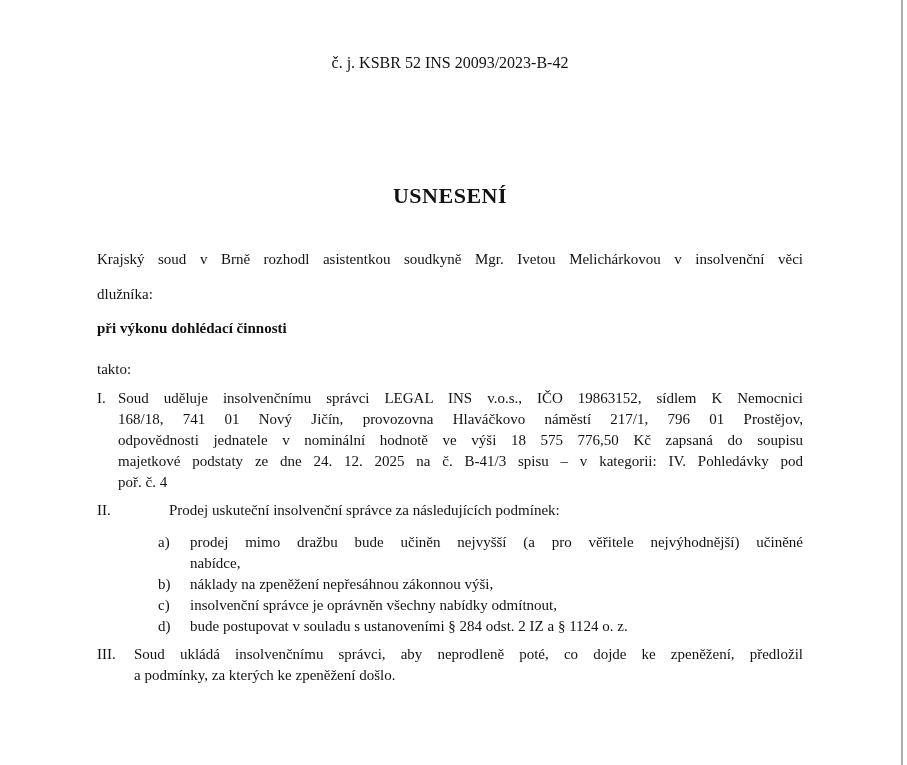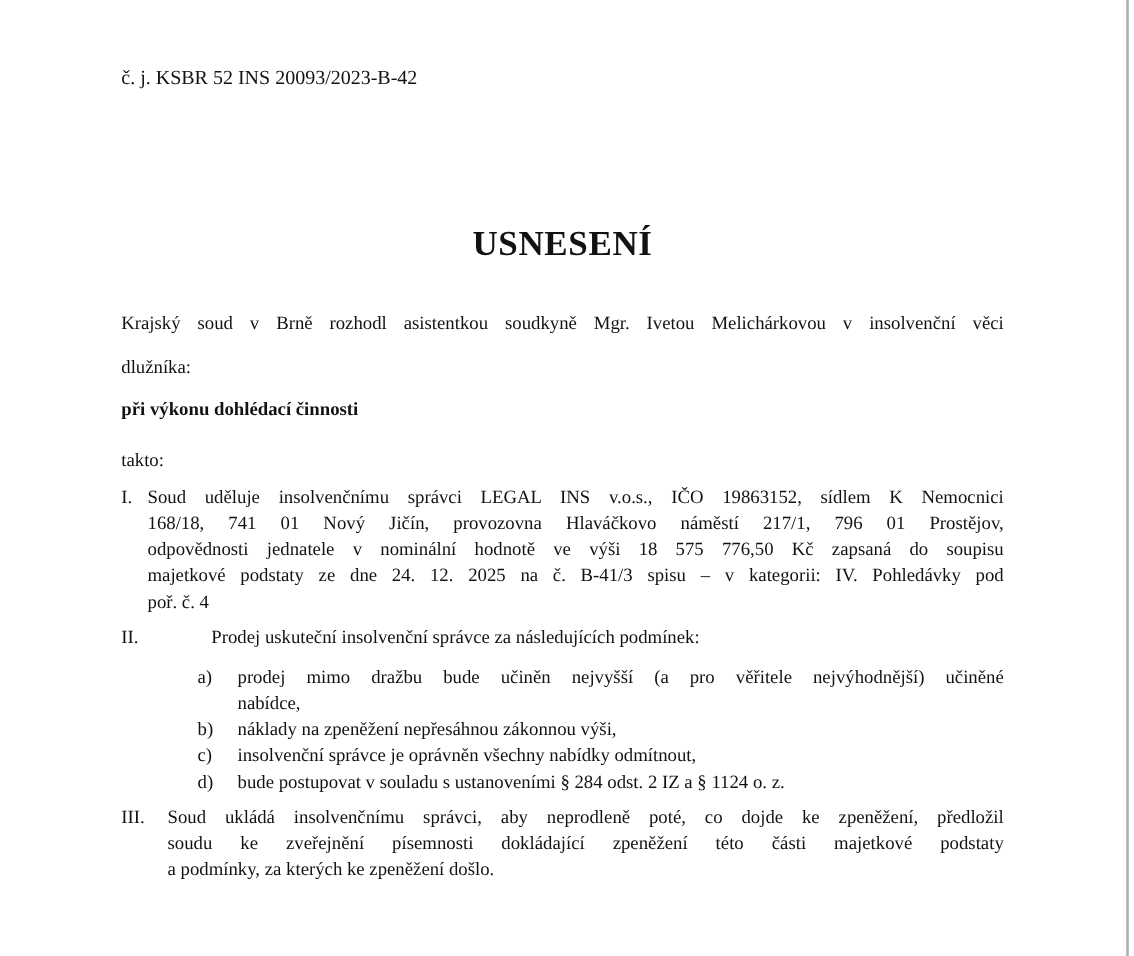--- a/index.html
+++ b/index.html
@@ -17,28 +17,28 @@
     position:absolute; left:901px; top:0;
     width:2px; height:765px;
     background:#adadad;
   }
   .content {
     position:absolute; left:97px; top:0;
     width:706px;
   }
   .caseno {
     padding-top:52px;
-    text-align:left;
+    text-align:center;
     font-size:16px;
   }
   .title {
     margin-top:104px;
     text-align:center;
     font-weight:bold;
-    font-size:28px; line-height:38px;
+    font-size:22px; line-height:38px;
     letter-spacing:0.5px;
   }
   .intro { margin-top:34px; }
   .jl { text-align:justify; text-align-last:justify; }
   .debtor { margin-top:14px; display:flex; }
   .debtor-label { width:108px; }
   .debtor-val b { font-weight:bold; }
   .supervision { margin-top:13px; font-weight:bold; }
   .takto { margin-top:20px; font-weight:normal; }
   .section { display:flex; }
@@ -119,19 +119,18 @@
         <div class="cond-text">
           <div>bude postupovat v souladu s ustanoveními § 284 odst. 2 IZ a § 1124 o. z.</div>
         </div>
       </div>
     </div>
 
     <div class="section sec3">
       <div class="marker-3">III.</div>
       <div class="sec-text">
         <div class="jl">Soud ukládá insolvenčnímu správci, aby neprodleně poté, co dojde ke zpeněžení, předložil</div>
-        <div class="jl">soudu ke zveřejnění písemnosti dokládající zpeněžení této části majetkové podstaty</div>
         <div>a podmínky, za kterých ke zpeněžení došlo.</div>
       </div>
     </div>
 
   </div>
 </div>
 
 </body></html>

